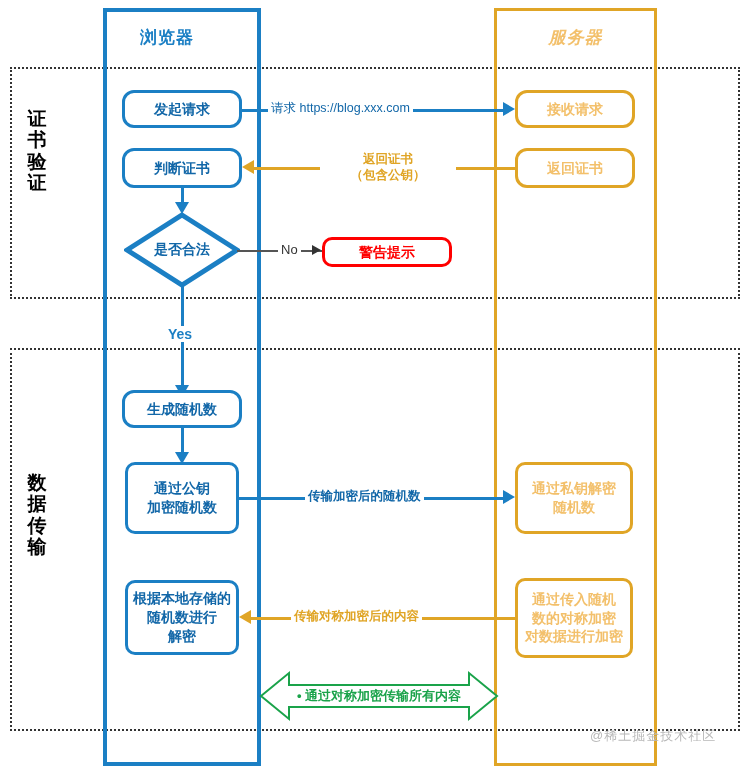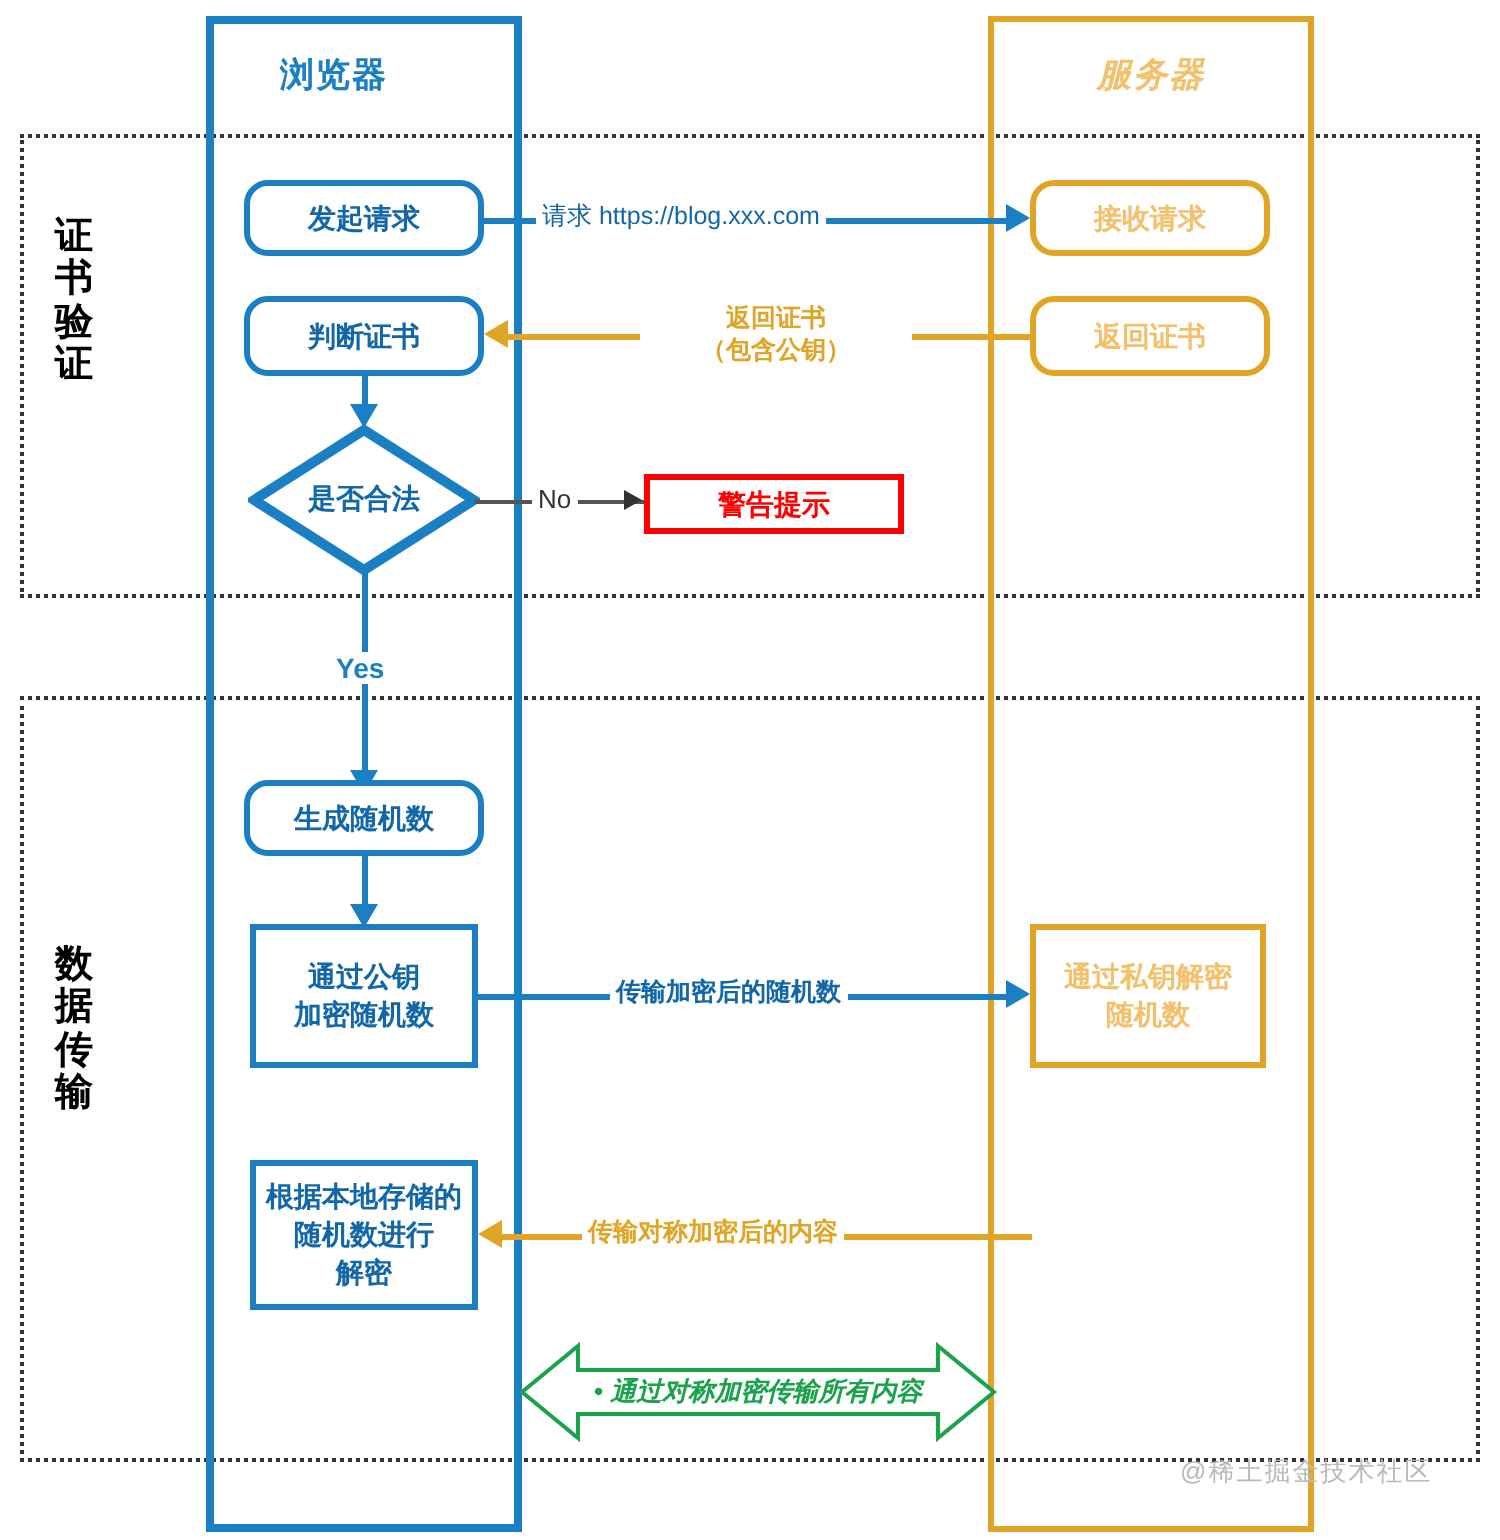--- a/index.html
+++ b/index.html
@@ -34,21 +34,21 @@
     line-height:1.12;
     width:30px;text-align:center;
     word-break:break-all;
   }
 
   
   .node{
     position:absolute;box-sizing:border-box;
     display:flex;align-items:center;justify-content:center;
     text-align:center;font-weight:bold;font-size:14px;
-    line-height:1.35;background:#fff;
+    line-height:1.35;background:#fff;border-radius:10px;
   }
   .node.blue{border:3px solid #1b7fc4;color:#1267a8;}
   .node.orange{border:3px solid #e0a526;color:#f3c06b;}
   .node.round{border-radius:12px;}
   .node.alert{border:3px solid #ff0000;color:#ff0000;}
 
   
   .diamond{position:absolute;}
   .diamond .dtext{
     position:absolute;inset:0;
@@ -140,21 +140,21 @@
 
   <div class="diamond" style="left:124px;top:212px;width:116px;height:76px;">
     <svg width="116" height="76" viewBox="0 0 116 76">
       <polygon points="58,3 113,38 58,73 3,38" fill="#ffffff" stroke="#1b7fc4" stroke-width="5"></polygon>
     </svg>
     <div class="dtext">是否合法</div>
   </div>
 
   <div class="hline grey" style="left:237px;top:250px;width:85px;"></div>
   <div class="arrow right grey" style="left:312px;top:245px;"></div>
-  <div class="edge-label grey" style="left:266px;top:242px;">No</div>
+  <div class="edge-label grey" style="left:278px;top:242px;">No</div>
 
   <div class="node alert" style="left:322px;top:237px;width:130px;height:30px;">警告提示</div>
 
   <div class="vline blue" style="left:181px;top:286px;height:105px;"></div>
   <div class="yes-label" style="left:165px;top:326px;">Yes</div>
   <div class="arrow down blue" style="left:175px;top:385px;"></div>
 
   <div class="node blue round" style="left:122px;top:390px;width:120px;height:38px;">生成随机数</div>
 
   <div class="vline blue" style="left:181px;top:428px;height:28px;"></div>
@@ -173,26 +173,31 @@
   <div class="hline blue" style="left:239px;top:497px;width:265px;"></div>
   <div class="arrow right blue" style="left:503px;top:490px;"></div>
   <div class="edge-label blue" style="left:305px;top:489px;">传输加密后的随机数</div>
 
   <div class="node blue" style="left:125px;top:580px;width:114px;height:75px;">
     <span style="white-space:pre-line;">根据本地存储的
 随机数进行
 解密</span>
   </div>
 
+  <div class="node orange" style="left:515px;top:578px;width:118px;height:80px;">
+    <span style="white-space:pre-line;">通过传入随机
+数的对称加密
+对数据进行加密</span>
+  </div>
 
   <div class="hline orange" style="left:251px;top:617px;width:265px;"></div>
   <div class="arrow left orange" style="left:239px;top:610px;"></div>
   <div class="edge-label orange" style="left:291px;top:609px;">传输对称加密后的内容</div>
 
-  <div class="green-band" style="left:259px;top:668px;width:240px;height:56px;font-style:italic;">
+  <div class="green-band" style="left:259px;top:668px;width:240px;height:56px;">
     <svg width="240" height="56" viewBox="0 0 240 56">
       <polygon points="2,28 30,5 30,17 210,17 210,5 238,28 210,51 210,39 30,39 30,51" fill="#ffffff" stroke="#1aa34a" stroke-width="2"></polygon>
     </svg>
     <div class="green-text">• 通过对称加密传输所有内容</div>
   </div>
 
   <div class="watermark" style="left:590px;top:727px;">@稀土掘金技术社区</div>
 
 </div>
 

